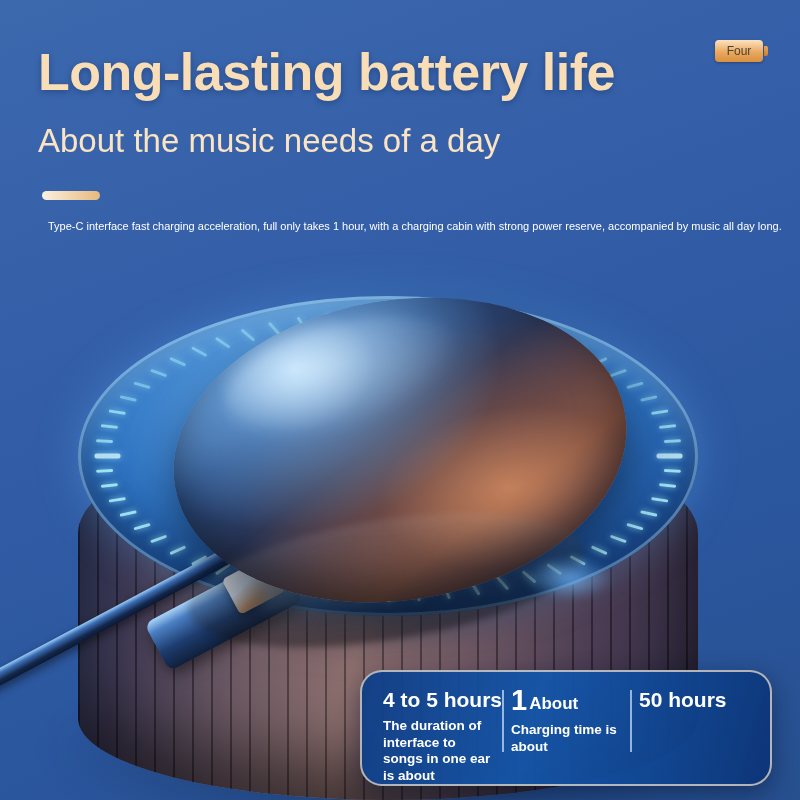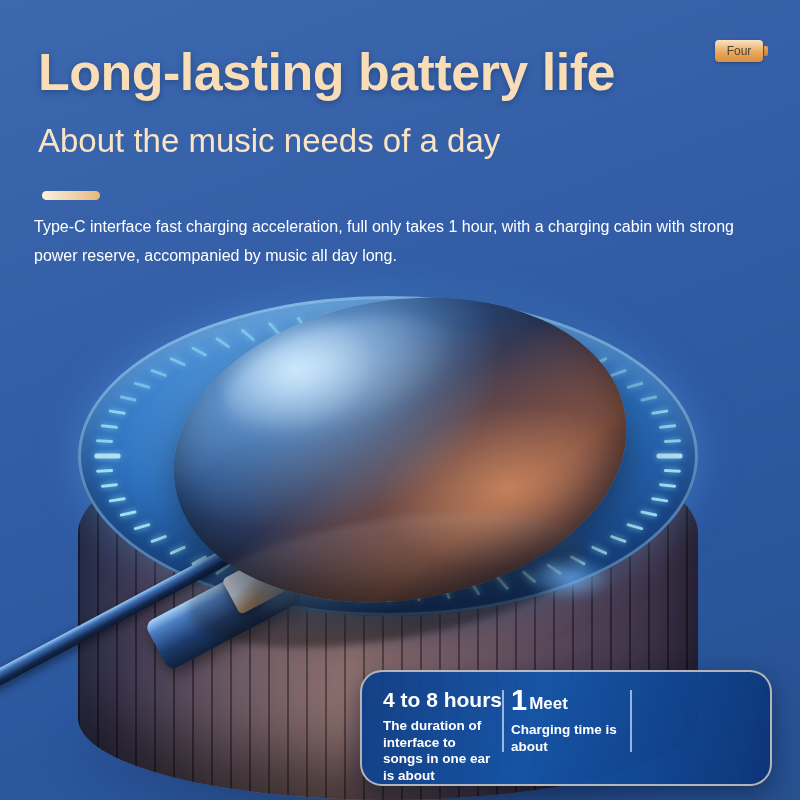--- a/index.html
+++ b/index.html
@@ -237,24 +237,24 @@
     position: absolute;
     left: 42px;
     top: 191px;
     width: 58px;
     height: 9px;
     border-radius: 5px;
     background: linear-gradient(90deg, #fbf0df 0%, #e6b97e 100%);
   }
   .body-copy {
     position: absolute;
-    left: 34px;
+    left: 48px;
     top: 212px;
     width: 740px;
-    font-size: 16px;
+    font-size: 11px;
     line-height: 29px;
     color: #ffffff;
   }
 
   
   .battery-badge {
     position: absolute;
     right: 32px;
     top: 40px;
     display: flex;
@@ -442,28 +442,29 @@
   <div class="battery-badge">
     <div class="battery-shell">
       <span class="battery-label">Four</span>
     </div>
     <div class="battery-nub"></div>
   </div>
 
   <div class="stats-card">
 
     <div class="stat">
-      <div class="stat-value">4 to 8 hours</div>
+      <div class="stat-value">4 to 5 hours</div>
       <div class="stat-desc">The duration of interface to songs in one ear is about</div>
     </div>
 
     <div class="stat">
       <div class="stat-value mixed">
-        <span class="big">1</span><span class="unit">Meet</span>
+        <span class="big">1</span><span class="unit">About</span>
       </div>
       <div class="stat-desc">Charging time is about</div>
     </div>
 
     <div class="stat">
+      <div class="stat-value">50 hours</div>
     </div>
 
   </div>
 </div>
 
 </body></html>

